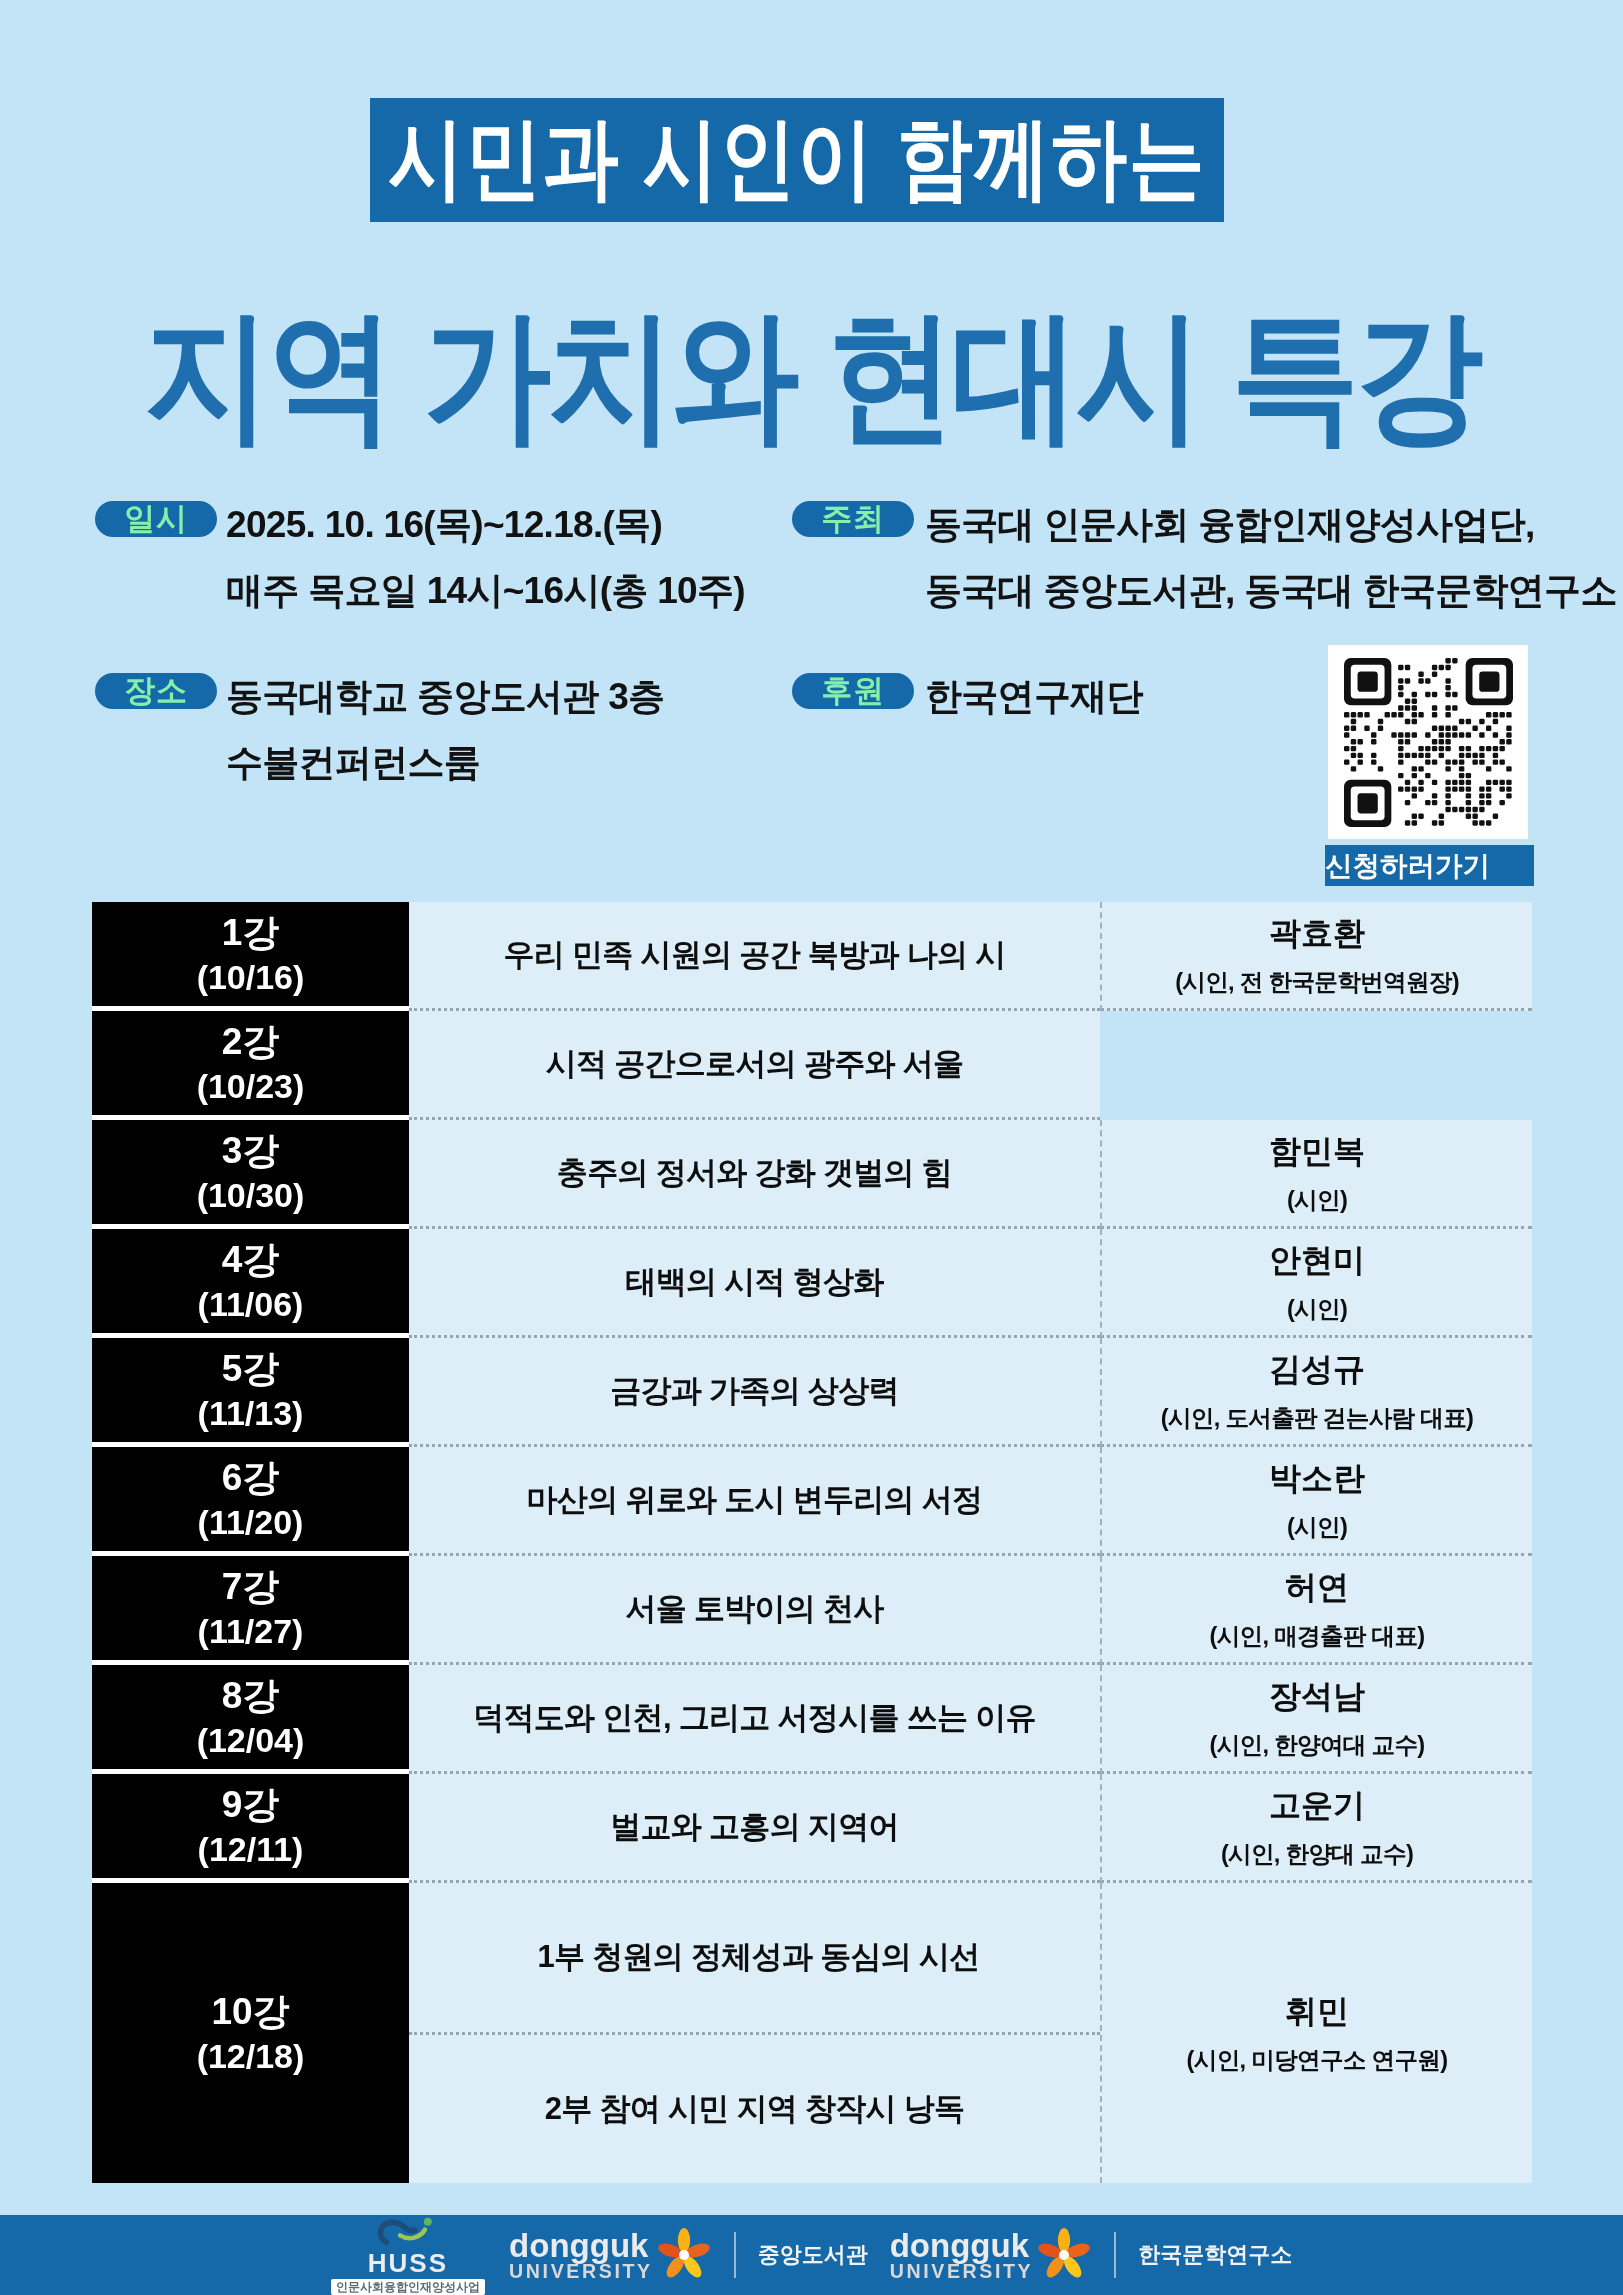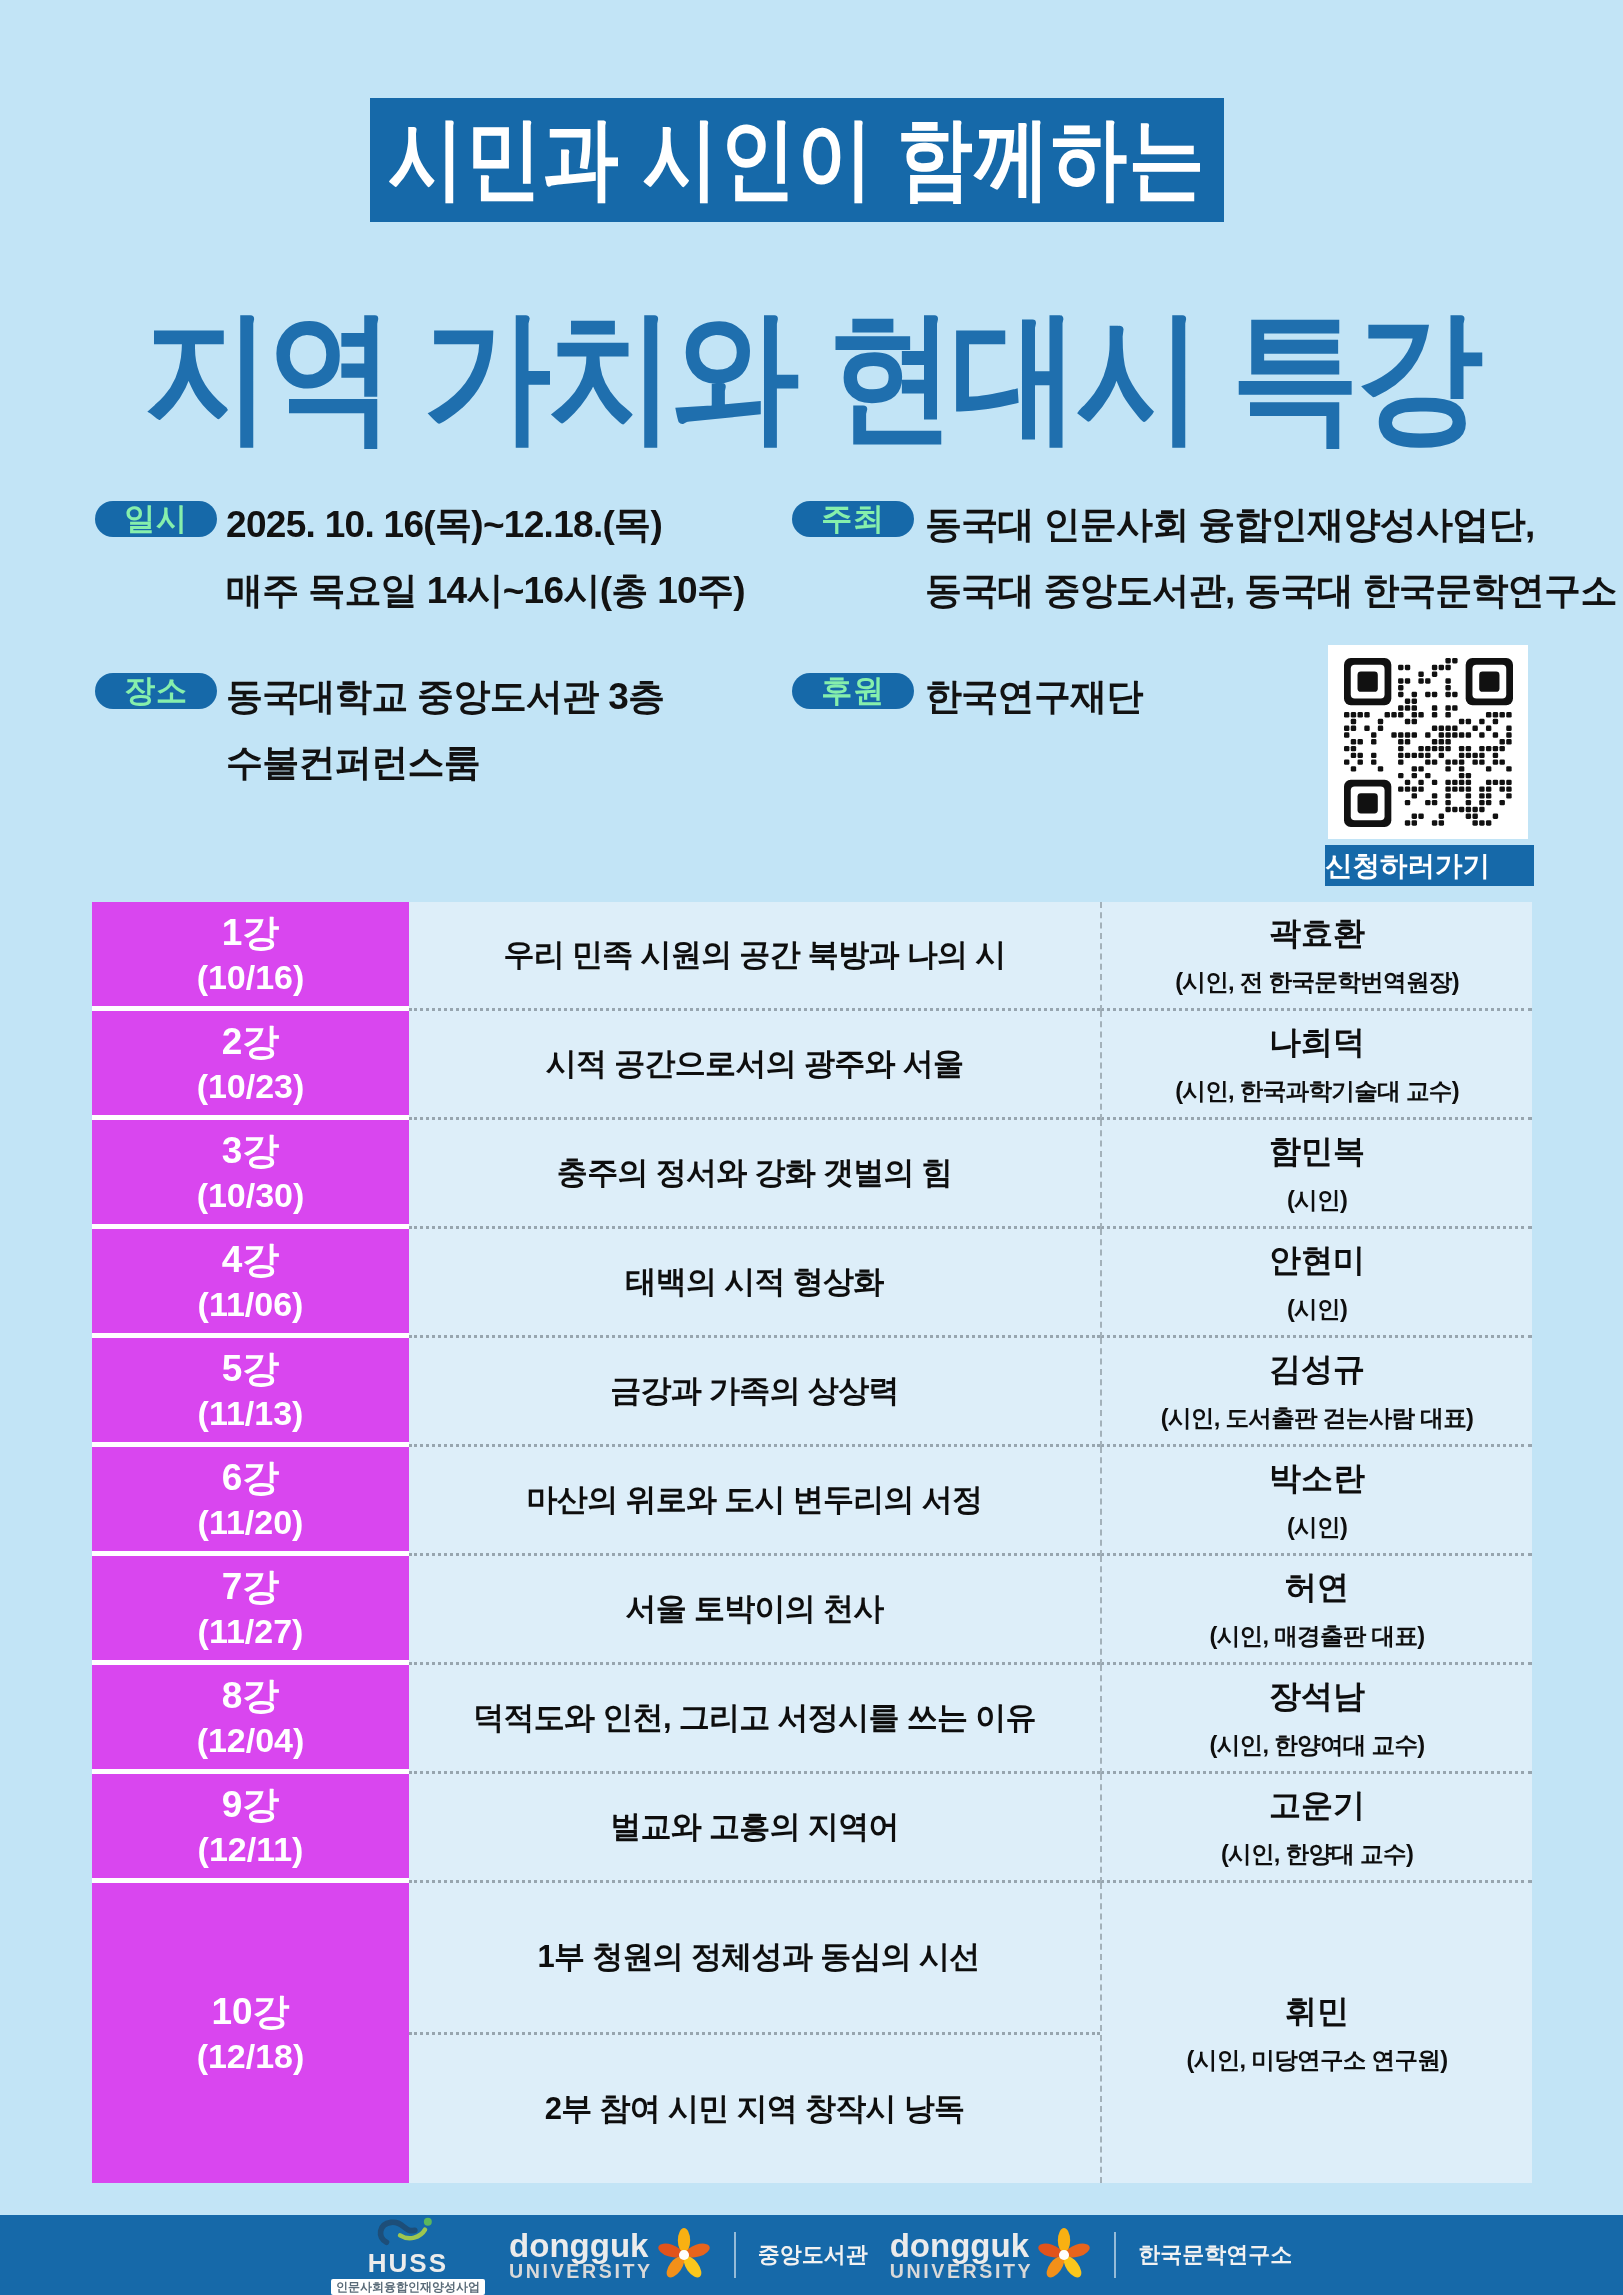--- a/index.html
+++ b/index.html
@@ -50,21 +50,21 @@
   }
 
   
   .schedule{
     position:absolute;left:92px;top:902px;width:1440px;
     display:flex;flex-direction:column;
   }
   .row{display:flex;height:109px;}
   .row.tall{height:300px;}
   .c1{
-    width:317px;flex:none;background:#d946ef;box-sizing:border-box;
+    width:317px;flex:none;background:#000000;box-sizing:border-box;
     display:flex;flex-direction:column;align-items:center;justify-content:center;
     color:#fff;
   }
   .c1 .session{font-size:37px;font-weight:800;line-height:46px;}
   .c1 .date{font-size:34px;font-weight:800;line-height:43px;}
   .c2{
     width:691px;flex:none;background:#ddeef9;box-sizing:border-box;
     display:flex;align-items:center;justify-content:center;
     color:#0e0e0e;font-size:31px;font-weight:800;text-align:center;letter-spacing:-0.7px;
   }
@@ -375,24 +375,20 @@
         <div class="affil">(시인, 전 한국문학번역원장)</div>
       </div>
     </div>
 
     <div class="row">
       <div class="c1">
         <div class="session">2강</div>
         <div class="date">(10/23)</div>
       </div>
       <div class="c2">시적 공간으로서의 광주와 서울</div>
-      <div class="c3">
-        <div class="speaker">나희덕</div>
-        <div class="affil">(시인, 한국과학기술대 교수)</div>
-      </div>
     </div>
 
     <div class="row">
       <div class="c1">
         <div class="session">3강</div>
         <div class="date">(10/30)</div>
       </div>
       <div class="c2">충주의 정서와 강화 갯벌의 힘</div>
       <div class="c3">
         <div class="speaker">함민복</div>

